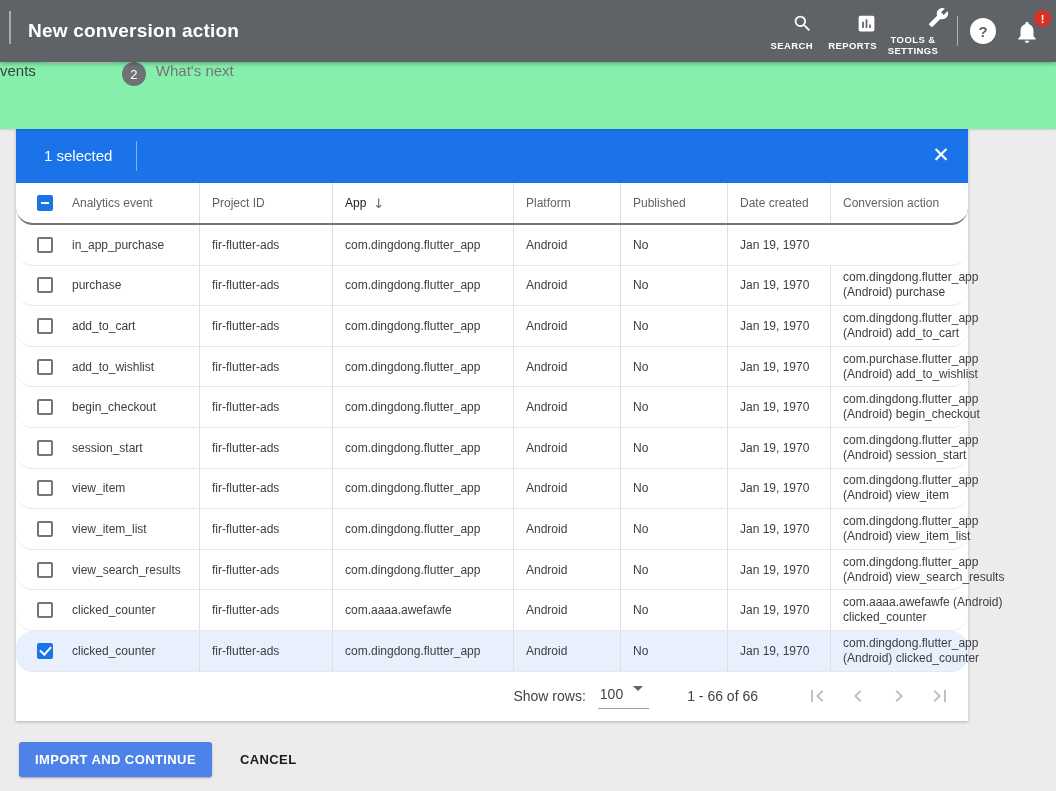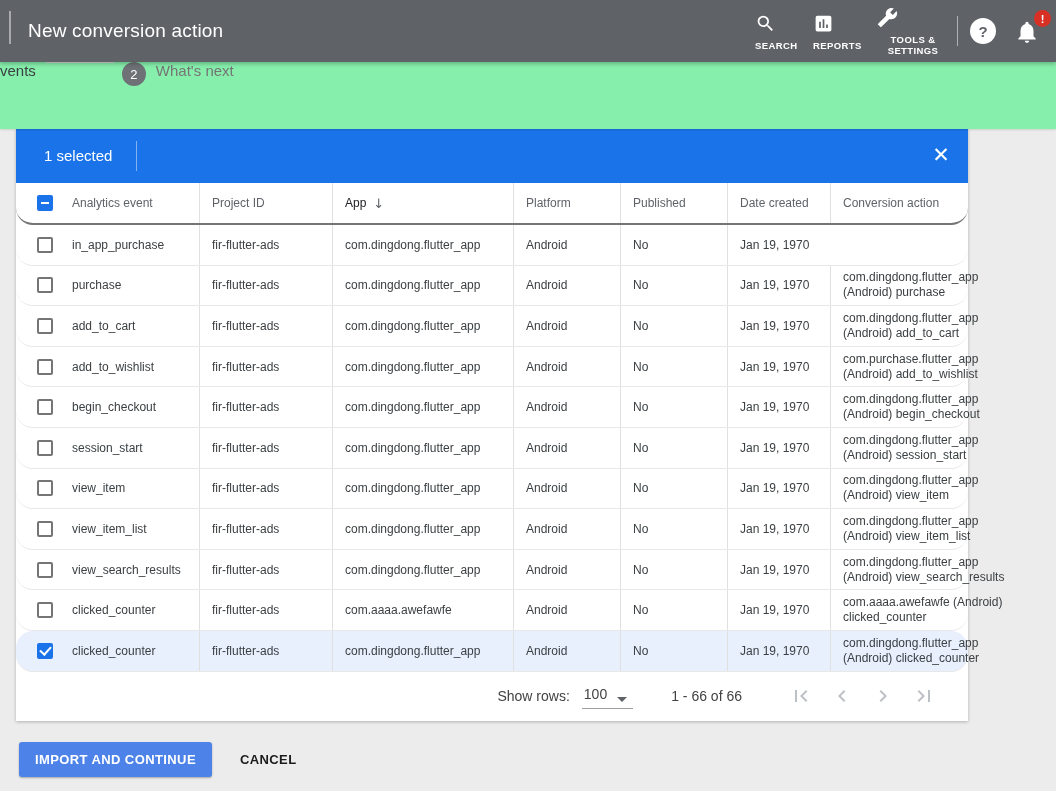--- a/index.html
+++ b/index.html
@@ -13,23 +13,23 @@
   }
   .glyph { font-family:"DejaVu Sans", sans-serif; }
 
   
   .appbar {
     position:absolute; top:0; left:0; width:1056px; height:62px;
     background:#5f6368; display:flex; align-items:center;
     box-shadow:0 2px 4px rgba(0,0,0,.25); z-index:5;
   }
   .appbar-accent { position:absolute; left:9px; top:11px; width:2px; height:33px; background:rgba(255,255,255,.45); }
-  .appbar-title { color:#fff; font-size:19px; font-weight:400; letter-spacing:.2px; margin-left:28px; }
+  .appbar-title { color:#fff; font-size:19px; font-weight:700; letter-spacing:.2px; margin-left:28px; }
   .appbar-right { position:absolute; right:12px; top:0; height:62px; display:flex; align-items:center; }
-  .nav-item { display:flex; flex-direction:column; align-items:flex-start; justify-content:flex-start; color:#fff; cursor:pointer; padding-top:2px; }
+  .nav-item { display:flex; flex-direction:column; align-items:flex-end; justify-content:flex-start; color:#fff; cursor:pointer; padding-top:2px; }
   .nav-item .nav-label { font-size:9.5px; font-weight:700; letter-spacing:.4px; text-align:center; line-height:1.15; margin-top:3px; }
   .nav-search { width:58px; }
   .nav-reports { width:64px; }
   .nav-tools { width:72px; }
   .appbar-divider { width:1px; height:30px; background:rgba(255,255,255,.5); margin:0 12px 0 8px; }
   .help-btn {
     width:26px; height:26px; border-radius:50%; background:#fff;
     display:flex; align-items:center; justify-content:center;
     color:#5f6368; font-size:15px; font-weight:700; cursor:pointer; margin-right:18px;
   }
@@ -93,24 +93,24 @@
     content:""; position:absolute; left:2px; top:5px; width:8px; height:2px; background:#fff;
   }
   .cb.checked::after {
     content:""; position:absolute; left:3px; top:-1px; width:5px; height:9px;
     border:solid #fff; border-width:0 2px 2px 0; transform:rotate(42deg);
   }
 
   
   .tfooter {
     height:49px; display:flex; align-items:center; justify-content:flex-end;
-    padding-right:32px; font-size:14px; color:#424242;
+    padding-right:16px; font-size:14px; color:#424242;
   }
   .show-rows-label { margin-right:12px; }
-  .rows-select { display:flex; align-items:flex-end; border-bottom:1px solid #9e9e9e; padding:3px 6px 6px 2px; cursor:pointer; }
+  .rows-select { display:flex; align-items:flex-start; border-bottom:1px solid #9e9e9e; padding:3px 6px 6px 2px; cursor:pointer; }
   .rows-caret { width:0; height:0; border-left:5px solid transparent; border-right:5px solid transparent; border-top:5px solid #5f6368; margin-left:10px; }
   .range-text { margin-left:38px; margin-right:30px; }
   .pager { display:flex; align-items:center; }
   .pg-btn { width:24px; height:24px; margin-left:17px; cursor:default; }
   .pg-btn svg { fill:#bdc1c6; }
 
   
   .actions { position:absolute; top:742px; left:19px; display:flex; align-items:center; }
   .btn-primary {
     background:#4d83e8; color:#ffffff; border:none; border-radius:3px; height:35px;

